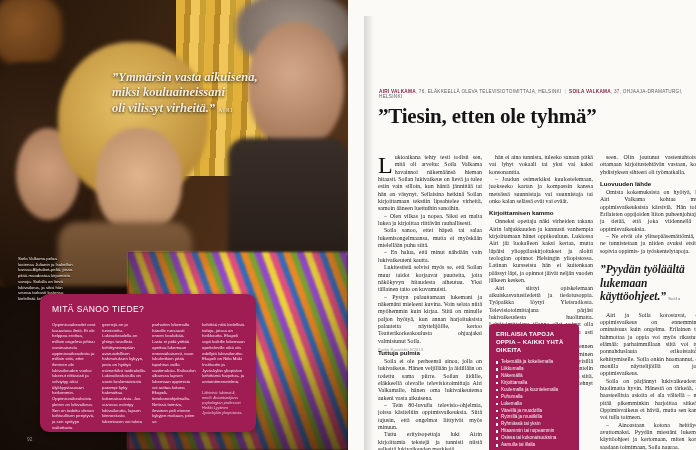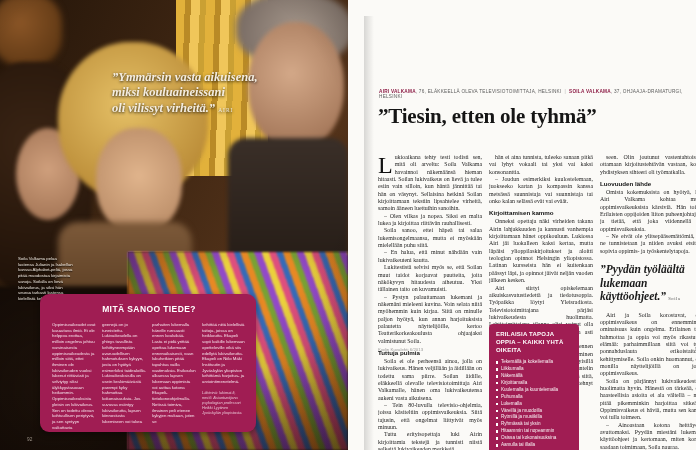--- a/index.html
+++ b/index.html
@@ -30,21 +30,21 @@
   #photo-quote{position:absolute;left:112px;top:54px;width:170px;color:#f4ede1;
     font-style:italic;font-weight:700;font-size:12.5px;line-height:15.5px;white-space:pre-line;
     text-shadow:0 1px 3px rgba(0,0,0,.85);}
   #photo-quote .cite{font-size:5.5px;font-style:normal;font-weight:400;letter-spacing:1px;margin-left:3px;}
   #photo-caption{position:absolute;left:18px;top:256px;width:56px;color:#f2ebe2;
     font-family:"Liberation Sans",sans-serif;font-size:4.3px;line-height:5.7px;
     text-shadow:0 1px 1px rgba(0,0,0,.9);}
   #science-box{position:absolute;left:40px;top:294px;width:216px;height:138px;box-sizing:border-box;
     background:#a01d53;border-radius:9px;padding:10px 10px 8px 12px;color:#fff;
     font-family:"Liberation Sans",sans-serif;box-shadow:0 2px 6px rgba(0,0,0,.4);}
-  #science-box .sb-title{font-size:8.5px;font-weight:700;letter-spacing:.4px;margin-bottom:8px;text-align:center;}
+  #science-box .sb-title{font-size:8.5px;font-weight:400;letter-spacing:.4px;margin-bottom:8px;}
   #science-box .sb-cols{display:flex;gap:6px;}
   #science-box .sb-col{flex:1;font-size:4.3px;line-height:5.7px;color:#f7e3ec;text-align:left;}
   #science-box .sb-note{display:block;margin-top:5px;font-size:3.9px;line-height:5px;font-style:italic;opacity:.85;}
   #left-pageno{position:absolute;left:27px;bottom:8px;color:#9b9186;font-family:"Liberation Sans",sans-serif;font-size:4.8px;}
   
   #right-page{position:absolute;left:348px;top:16px;width:348px;height:344px;background:#fbfaf7;margin-left:16px;}
   #right-page::before{content:"";position:absolute;left:0;top:0;width:10px;height:450px;
     background:linear-gradient(90deg,rgba(0,0,0,.14),rgba(0,0,0,0));}
   #byline{position:absolute;left:15px;top:73px;width:324px;
     font-family:"Liberation Sans",sans-serif;font-size:4.7px;letter-spacing:.25px;color:#5c5c5c;}

